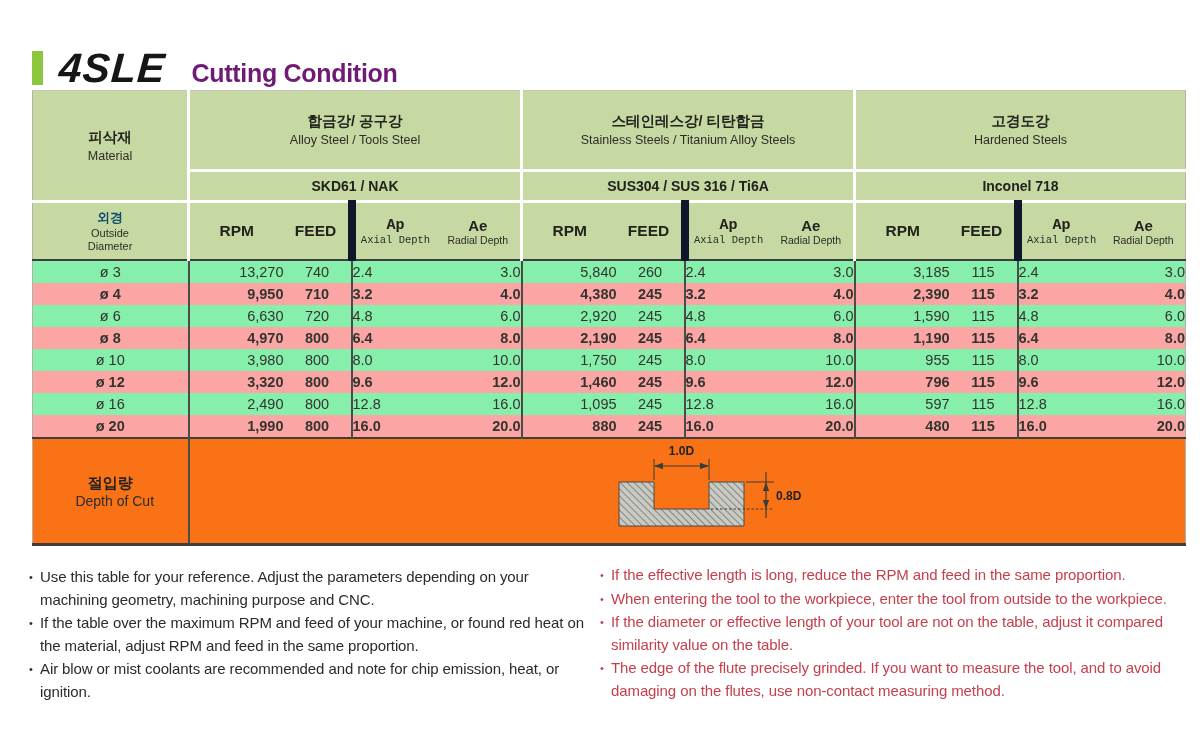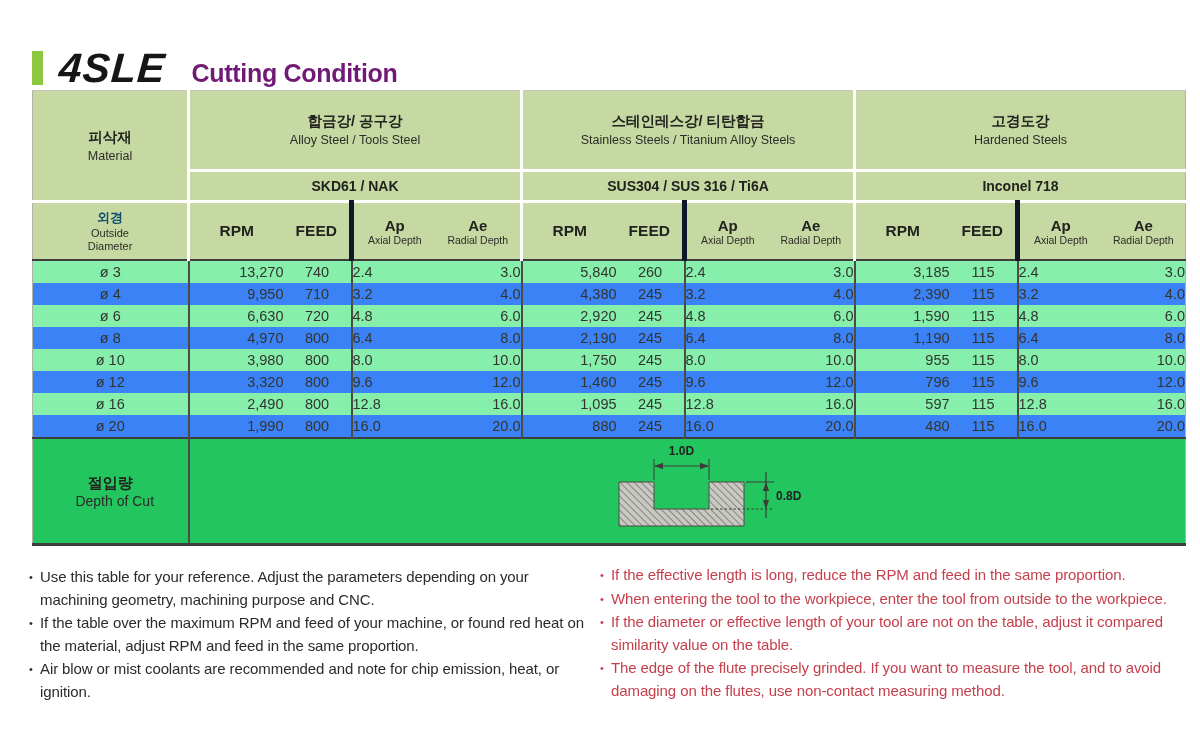--- a/index.html
+++ b/index.html
@@ -16,44 +16,44 @@
 
   
   table.cc { position:absolute; left:32px; top:90px; width:1153px; border-collapse:collapse; table-layout:fixed;
              border-left:1px solid #b2b2a8; border-right:1px solid #b2b2a8; border-top:1px solid #c6c6bc; }
   table.cc td { padding:0; vertical-align:middle; }
   .h { background:#c7d9a2; text-align:center; }
   .ra td { height:78px; }
   .rb td { height:28px; }
   .rc td { height:56px; }
   .gs { border-left:3px solid #fff; }
-  .ss { border-left:5px solid #0f172a; }
+  .ss { border-left:8px solid #0f172a;font-family:Liberation Mono, monospace; }
   .ra td, .mat { border-bottom:3px solid #fff; }
   .rb td { border-bottom:3px solid #fff; }
   .rc td { border-bottom:2px solid #3e3e3e; }
   .ko  { font-size:14.5px; font-weight:bold; color:#22221e; line-height:19px; }
   .en  { font-size:12.5px; color:#2c2c28; line-height:16px; margin-top:1px; }
   .grade { font-size:14px; font-weight:bold; color:#22221e; }
   .ko2 { font-size:13px; font-weight:bold; color:#0c4a6e; line-height:17px; }
   .en2 { font-size:11px; color:#2c2c28; line-height:13px; white-space:pre-line; margin-top:1px; }
   .cH  { font-size:15.5px; font-weight:bold; color:#22221e; }
   .cH2-main { font-size:15px; font-weight:bold; color:#22221e; line-height:17px; }
   .cH2-sub  { font-size:10.5px; color:#2c2c28; line-height:12px; }
 
   tr.data td { height:22px; font-size:14.5px; color:#34342f; }
   tr.plain td  { background:#86efac; }
-  tr.stripe td { background:#3b82f6; }
+  tr.stripe td { background:#fca5a5;font-weight:bold; }
   td.vr  { border-right:2px solid #4c4c46; }
   td.dia { text-align:center; }
   td.rpm { text-align:right; padding-right:13px; }
   td.feed{ text-align:center; padding-right:4px; }
   td.ap  { text-align:left; padding-right:24px; }
   td.ae  { text-align:right; padding-right:36px; }
 
-  tr.depth td { background:#22c55e; height:104px; border-top:2px solid #3e3e3e; border-bottom:3px solid #3e3e3e; }
+  tr.depth td { background:#f97316; height:104px; border-top:2px solid #3e3e3e; border-bottom:3px solid #3e3e3e; }
   td.dlabel { text-align:center; border-right:2px solid #4c4c46; }
   td.dlabel .ko { font-size:15px; }
   td.dlabel .en { font-size:14px;padding-left:9px; }
   td.dcell { text-align:center; }
   td.dcell svg { transform:translateX(22px); }
   .dim-label { font-size:12px; font-weight:bold; fill:#222; font-family:"Liberation Sans","DejaVu Sans",sans-serif; }
 
   
   .notes { position:absolute; }
   #notes-black { left:22px;  top:566px; width:572px; color:#2b2b28; }

